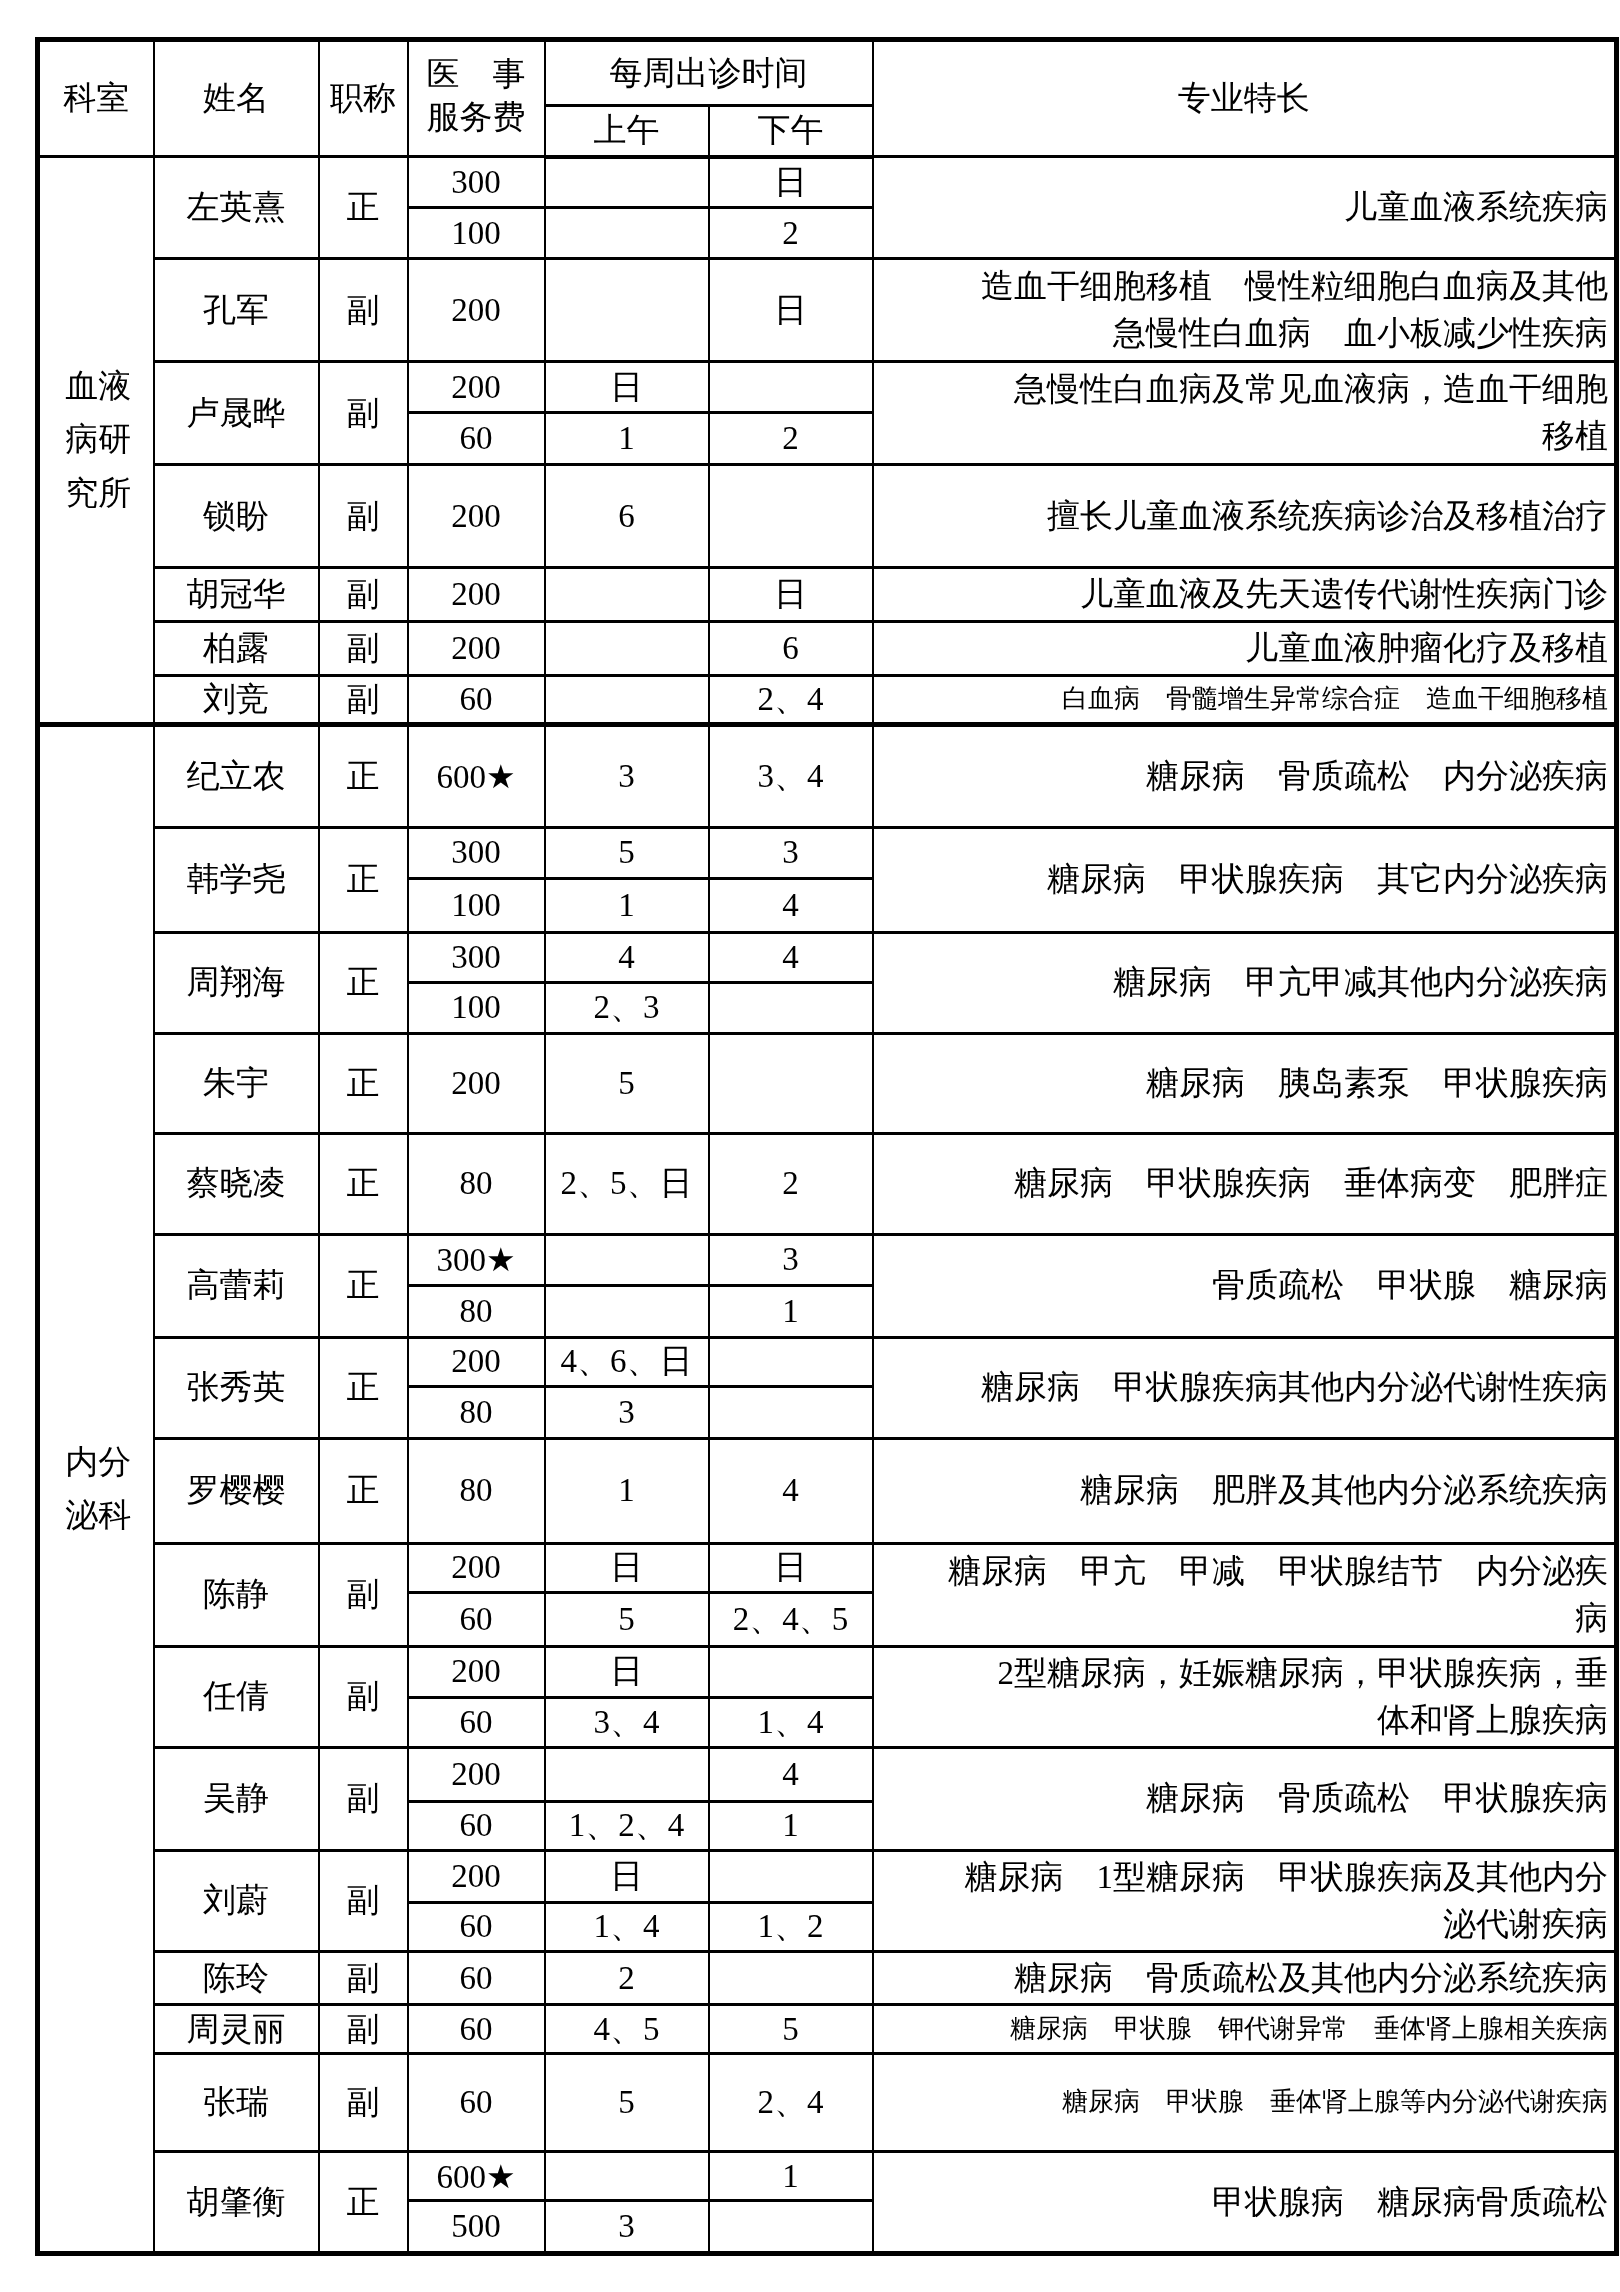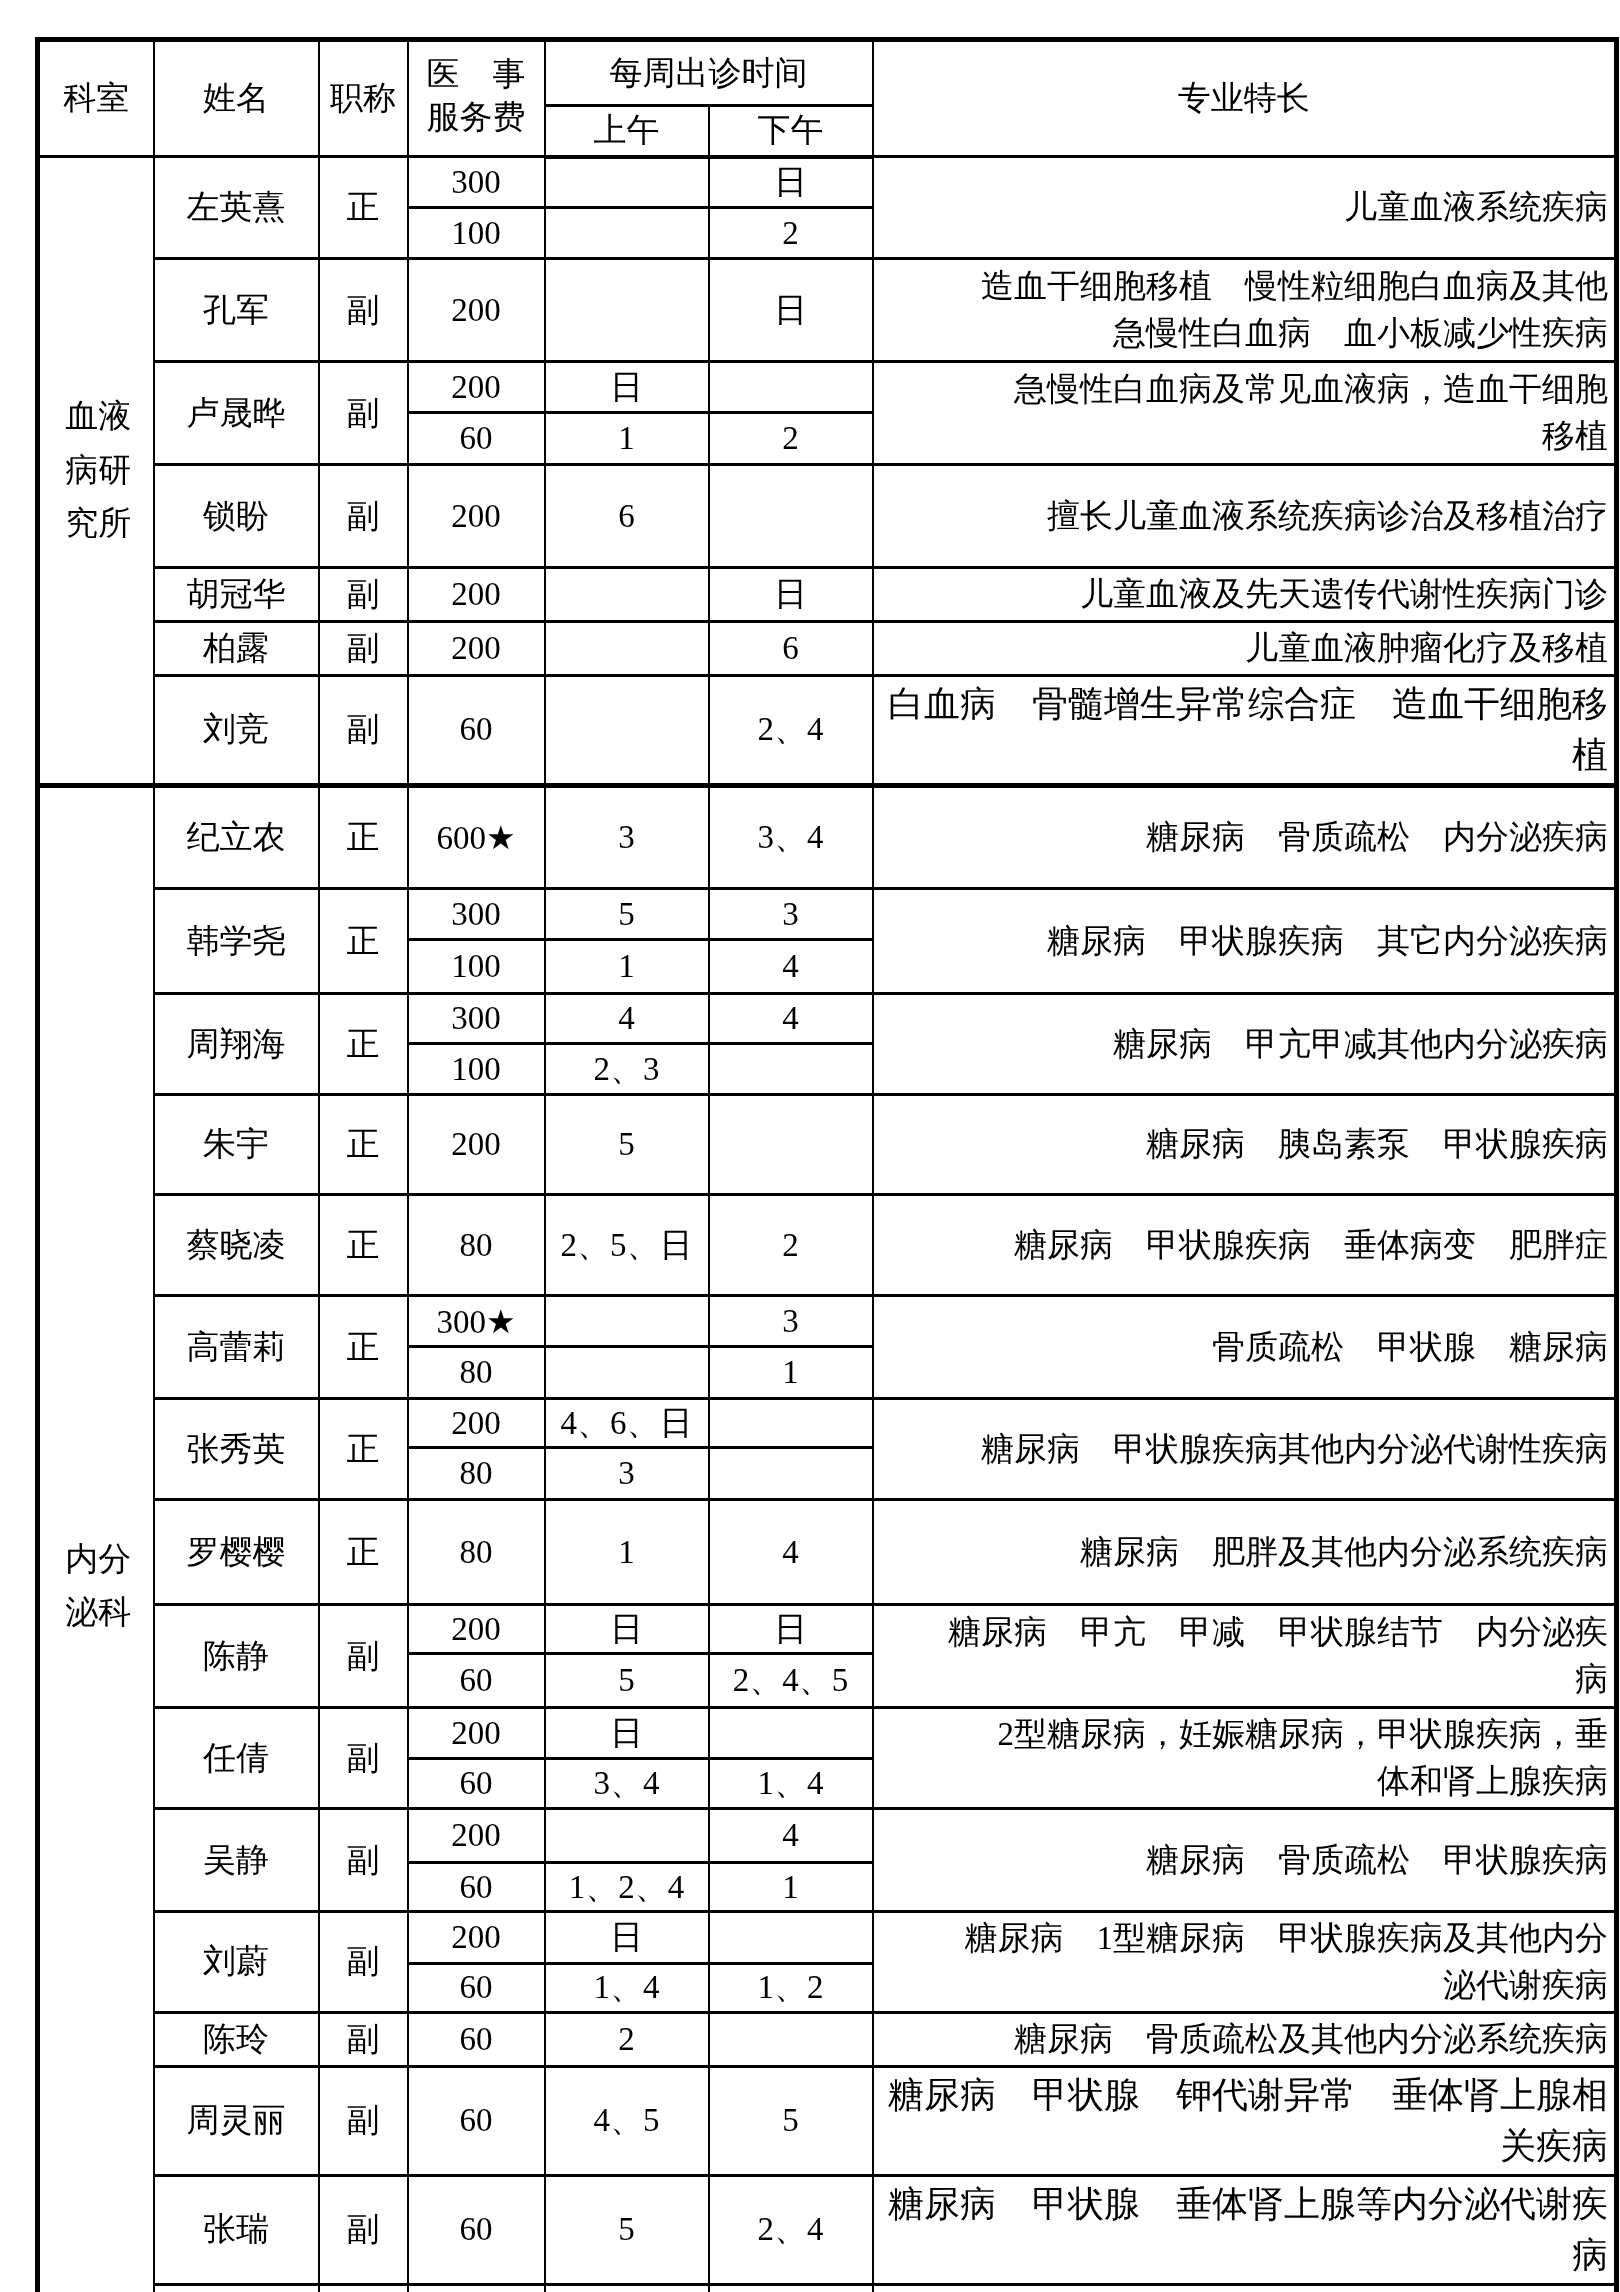--- a/index.html
+++ b/index.html
@@ -29,21 +29,21 @@
   }
   tr.section-start > td { border-top-width: 5.9px; }
   tr.header-sub > th { border-bottom-width: 4.9px; }
   th.sched-head { border-bottom-width: 3.9px; }
   td.spec {
     text-align: right;
     padding: 2px 5.9px 2px 8.8px;
     white-space: pre-line;
     line-height: 1.42;
   }
-  td.spec.small { font-size: 36px; }
+  td.spec.small { font-size: 26px; }
   .dept-text {
     width: 2.12em;
     margin: 0 auto;
     word-break: break-all;
     line-height: 1.62;
     text-align: right;
   }
   .fee-head { line-height: 1.3; font-family: Liberation Mono, monospace; }
 </style>
 </head>

